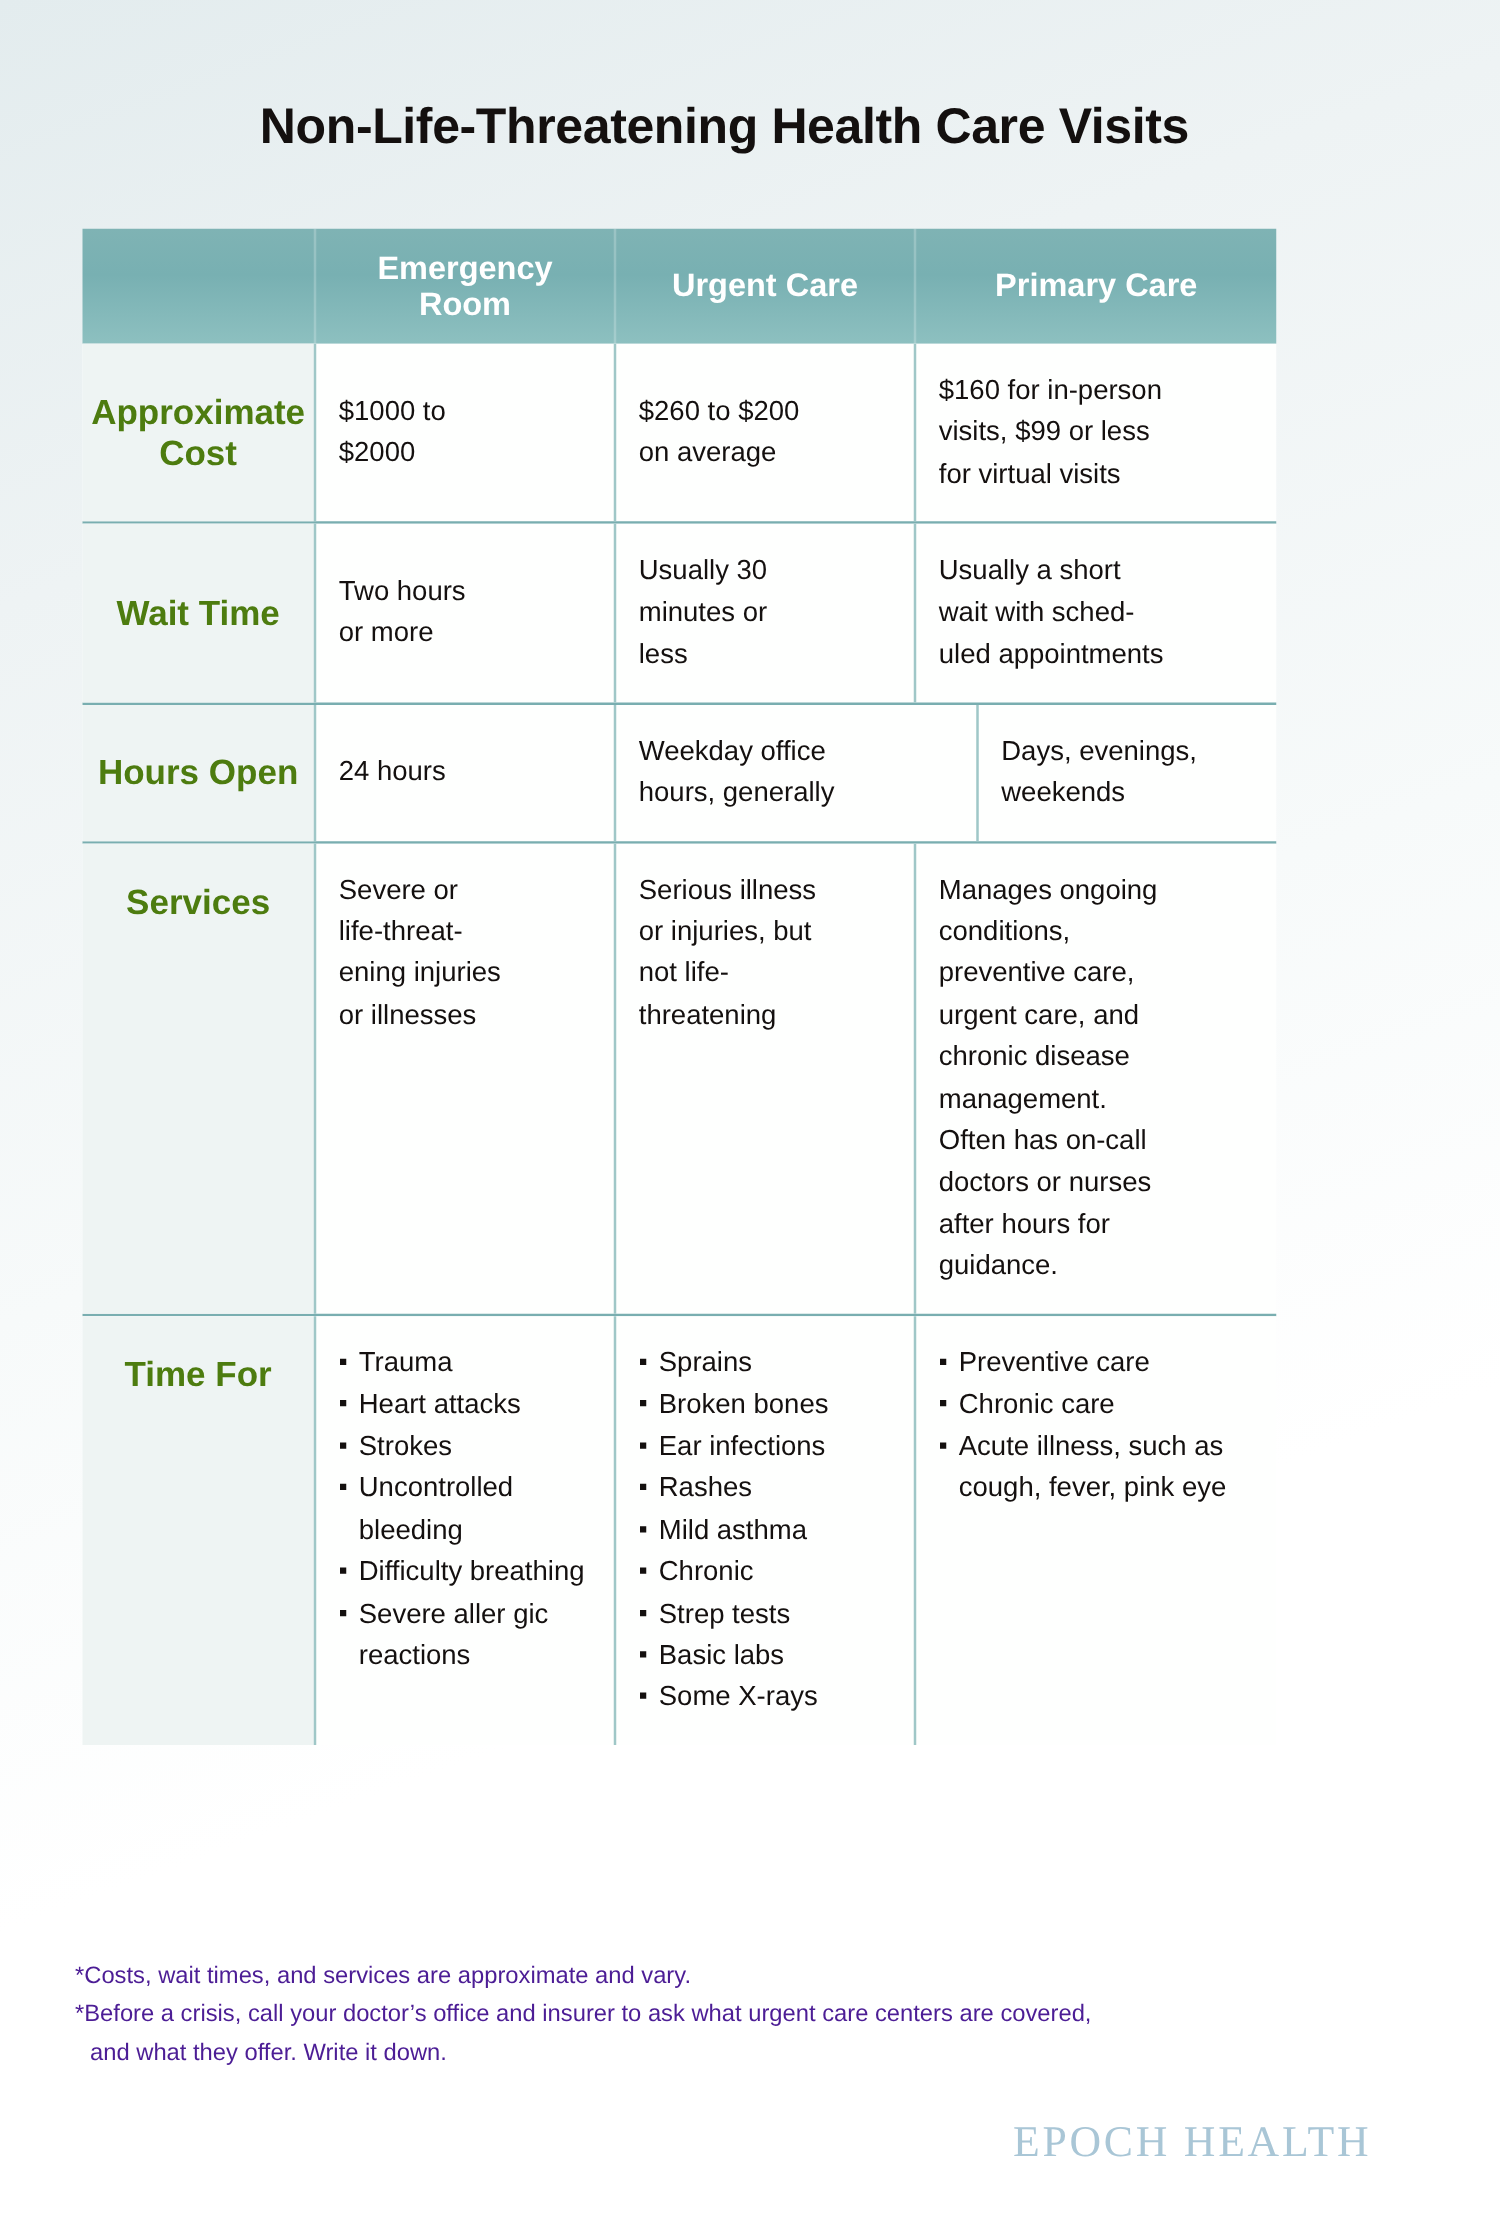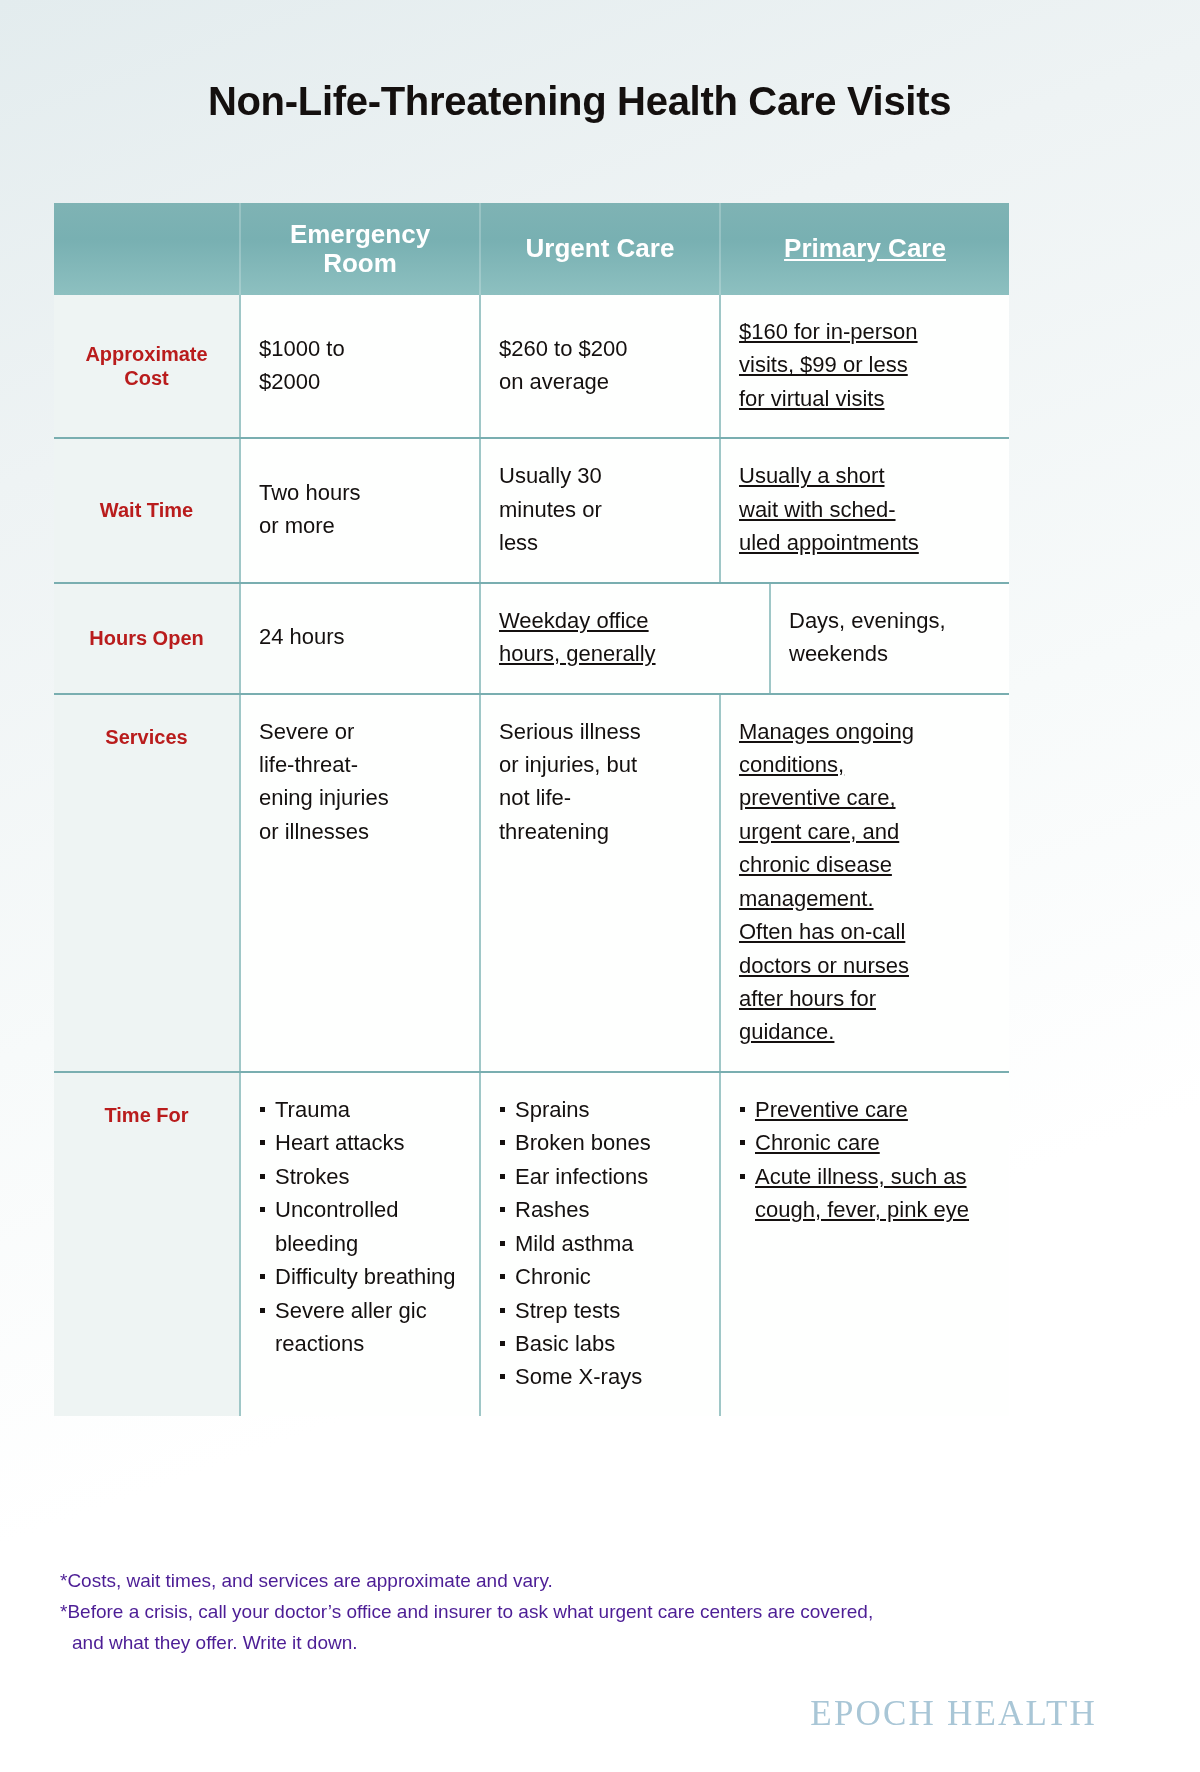--- a/index.html
+++ b/index.html
@@ -29,41 +29,40 @@
     color: #14100f;
     padding-top: 78px;
     padding-bottom: 0;
     line-height: 1.15;
   }
 
   
   .table {
     position: absolute;
     top: 183px;
-    left: 54px;
+    left: 66px;
     width: 955px;
-    margin-top: 20px;
   }
 
   .row {
     display: flex;
     width: 100%;
     align-items: stretch;
   }
 
   .cell {
     padding: 20px 16px 22px 18px;
     position: relative;
   }
 
   
   .c-label { width: 185px; flex: 0 0 185px; }
   .c-er    { width: 240px; flex: 0 0 240px; }
   .c-uc    { width: 240px; flex: 0 0 240px; }
-  .c-pc    { width: 290px; flex: 0 0 290px; text-decoration: underline; }
+  .c-pc    { width: 290px; flex: 0 0 290px; }
 
   
   .head-row {
     background: linear-gradient(180deg, #7fb3b4 0%, #78b0b2 40%, #8dc0c0 100%);
     height: 92px;
   }
   .head-row .cell {
     display: flex;
     align-items: center;
     justify-content: center;
@@ -86,23 +85,23 @@
     background: #fefffe;
   }
   .body-row.last { border-bottom: none; }
 
   .body-row .c-label {
     background: #eef4f3;
     display: flex;
     align-items: center;
     justify-content: center;
     text-align: center;
-    font-size: 20px;
+    font-size: 28px;
     font-weight: 700;
-    color: #b91c1c;
+    color: #4d7c0f;
     line-height: 1.2;
     padding: 30px 10px;
   }
   .body-row.top-align .c-label { align-items: flex-start; padding-top: 30px; }
 
   .body-row .c-er,
   .body-row .c-uc,
   .body-row .c-pc {
     border-left: 2px solid #9fc7c7;
     font-size: 22px;

